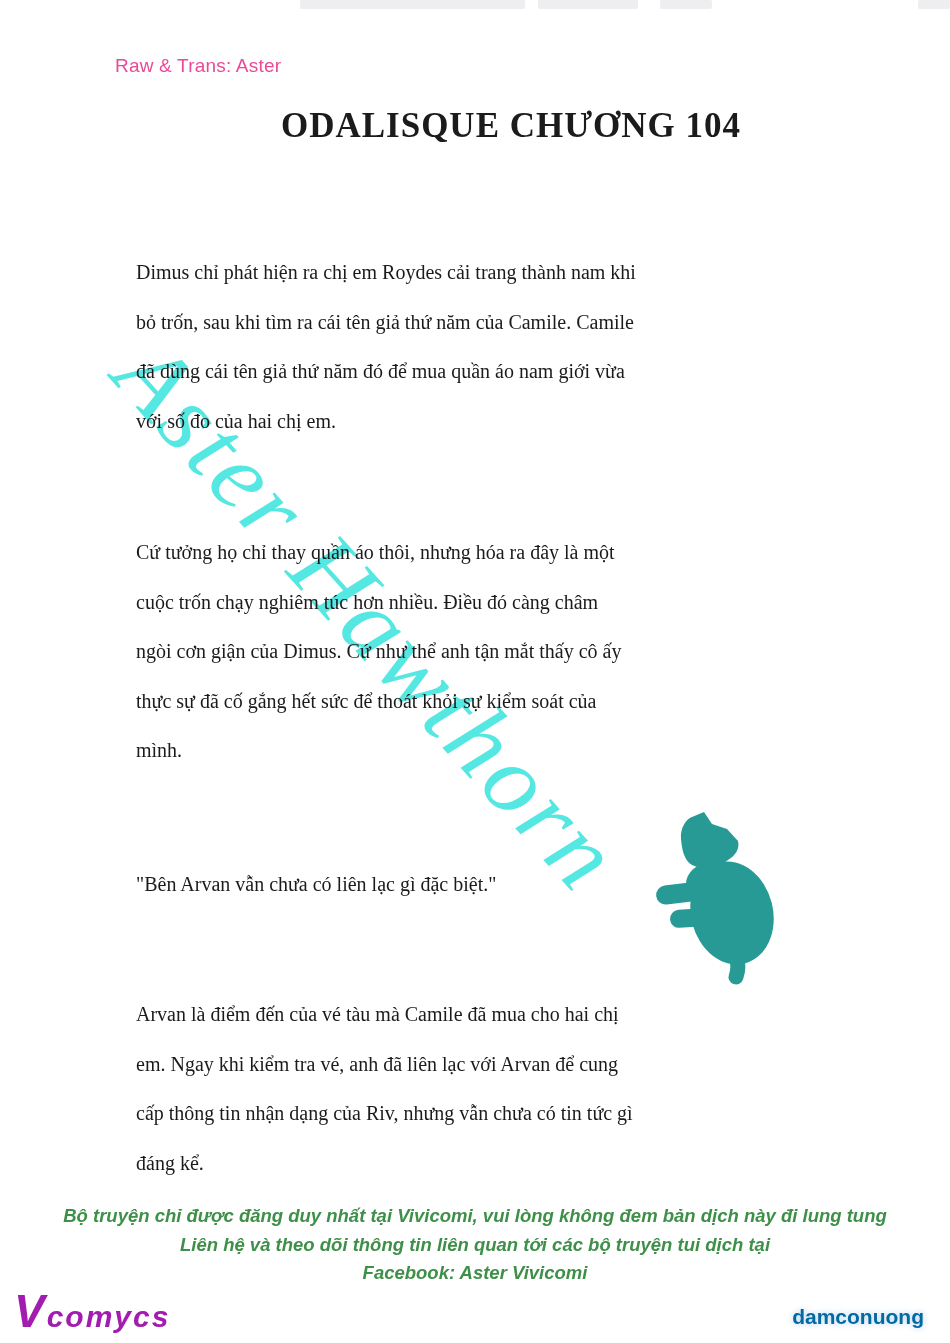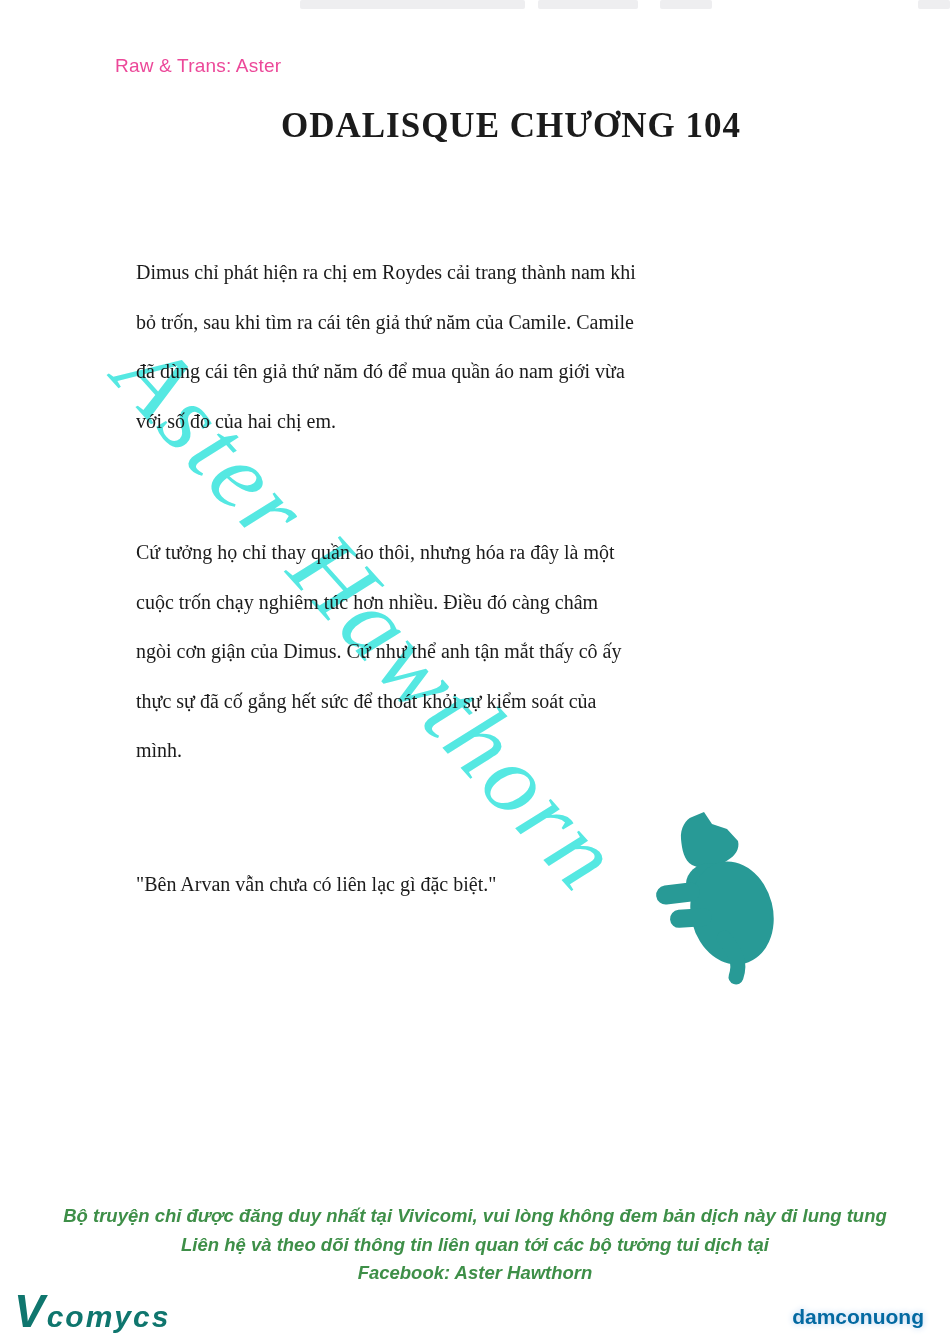--- a/index.html
+++ b/index.html
@@ -63,20 +63,24 @@
   <p class="body-par" id="par-0">Dimus chỉ phát hiện ra chị em Roydes cải trang thành nam khi
 bỏ trốn, sau khi tìm ra cái tên giả thứ năm của Camile. Camile
 đã dùng cái tên giả thứ năm đó để mua quần áo nam giới vừa
 với số đo của hai chị em.</p>
   <p class="body-par" id="par-1">Cứ tưởng họ chỉ thay quần áo thôi, nhưng hóa ra đây là một
 cuộc trốn chạy nghiêm túc hơn nhiều. Điều đó càng châm
 ngòi cơn giận của Dimus. Cứ như thể anh tận mắt thấy cô ấy
 thực sự đã cố gắng hết sức để thoát khỏi sự kiểm soát của
 mình.</p>
   <p class="body-par" id="par-2">"Bên Arvan vẫn chưa có liên lạc gì đặc biệt."</p>
+  <p class="body-par" id="par-3">Arvan là điểm đến của vé tàu mà Camile đã mua cho hai chị
+em. Ngay khi kiểm tra vé, anh đã liên lạc với Arvan để cung
+cấp thông tin nhận dạng của Riv, nhưng vẫn chưa có tin tức gì
+đáng kể.</p>
 
   <div class="cat">
     <svg width="135" height="178" viewBox="0 0 135 178" xmlns="http://www.w3.org/2000/svg">
       <g fill="#289a96">
 
         <path d="M33 29 C32 18 38 9 44 7 L56 2 L64 14 L79 19 L90 31 C92 39 87 46 80 50
                  C70 57 53 60 44 55 C36 50 34 40 33 29 Z"></path>
 
         <ellipse cx="62" cy="74" rx="24" ry="21"></ellipse>
 
@@ -86,21 +90,21 @@
 
         <rect x="22" y="99" width="42" height="18" rx="9" transform="rotate(-4 43 108)"></rect>
 
         <path d="M76 128 C88 143 93 152 88 167" fill="none" stroke="#289a96" stroke-width="15" stroke-linecap="round"></path>
       </g>
     </svg>
   </div>
 
   <div class="footer" style="color: rgb(62, 143, 72);">
     <div>Bộ truyện chỉ được đăng duy nhất tại Vivicomi, vui lòng không đem bản dịch này đi lung tung</div>
-    <div>Liên hệ và theo dõi thông tin liên quan tới các bộ tưởng tui dịch tại</div>
-    <div>Facebook: Aster Hawthorn</div>
+    <div>Liên hệ và theo dõi thông tin liên quan tới các bộ truyện tui dịch tại</div>
+    <div>Facebook: Aster Vivicomi</div>
   </div>
 
-  <div class="vcomycs" style="color: #0f766e;">Vcomycs</div>
+  <div class="vcomycs" style="color: #a21caf;">Vcomycs</div>
 
   <div class="damconuong" style="color: #0369a1;">damconuong</div>
 
 </div>
 
 </body></html>

